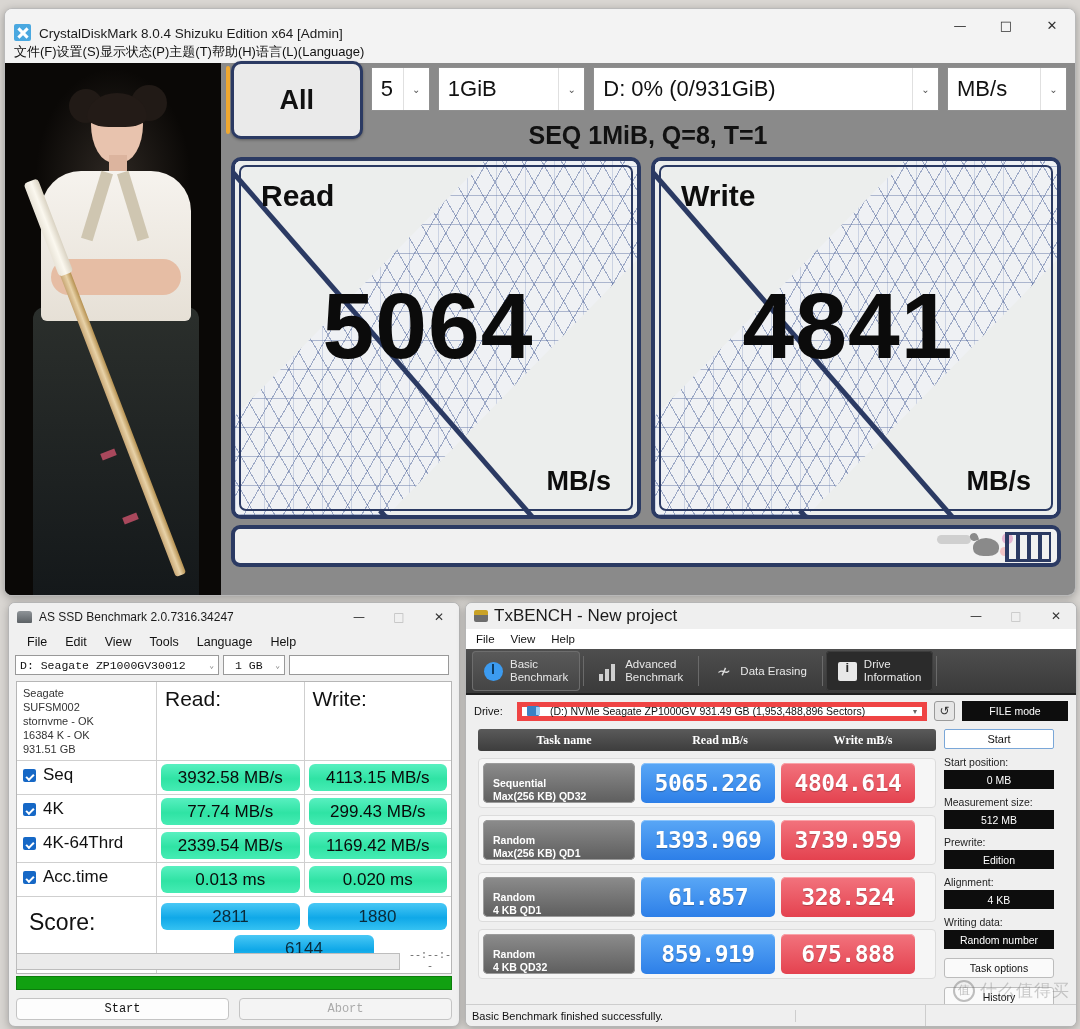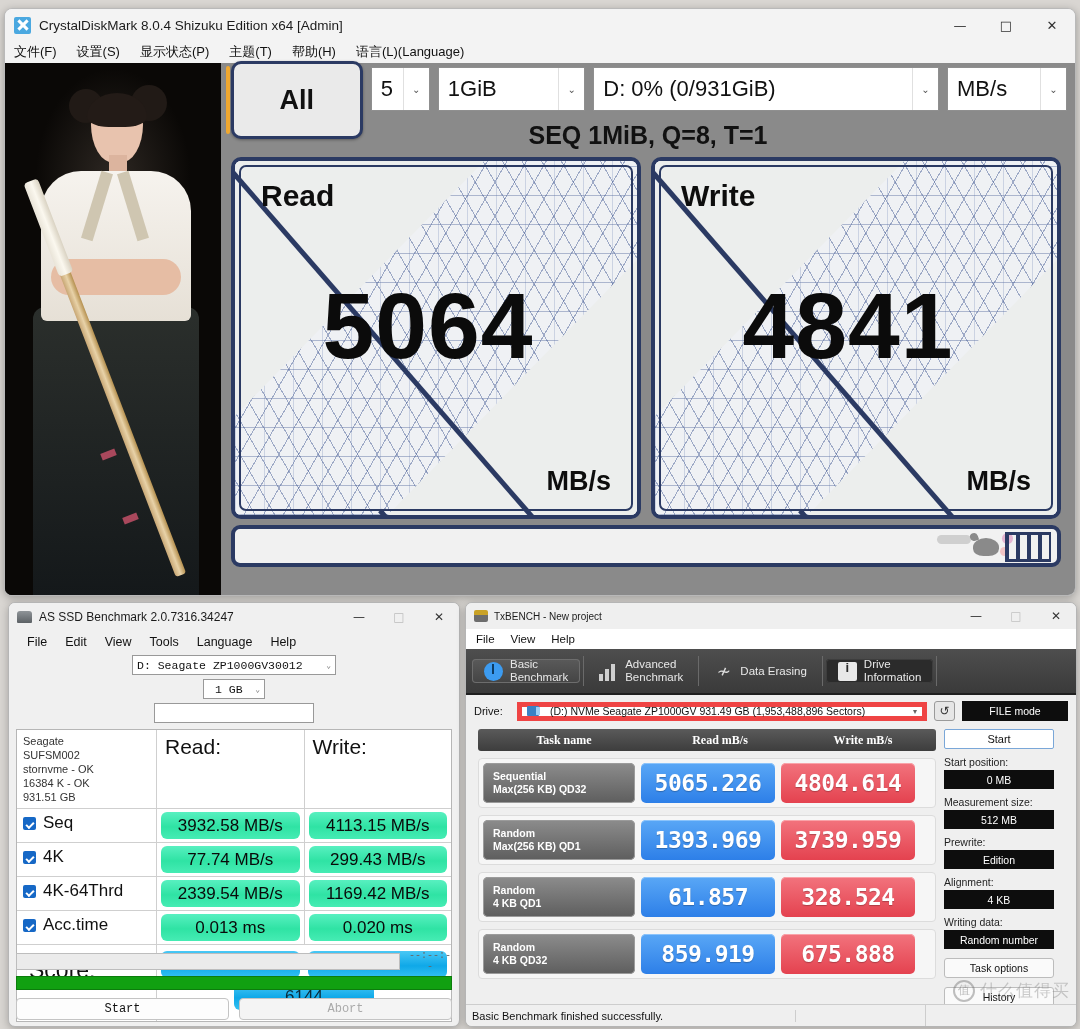--- a/index.html
+++ b/index.html
@@ -16,21 +16,21 @@
   #cdm {
     position: absolute; left: 4px; top: 8px;
     width: 1072px; height: 588px;
     background: #f3f3f3;
     border: 1px solid #b9b9b9;
     border-radius: 8px;
     box-shadow: 0 2px 9px rgba(0,0,0,.28);
     overflow: hidden;
   }
   .cdm-titlebar {
-    height: 32px; display: flex; align-items: center;
+    height: 32px; display: flex; align-items: flex-end;
     background: #f3f3f3; padding-left: 9px;
   }
   .cdm-ico {
     width: 17px; height: 17px; margin-right: 8px; flex: 0 0 auto;
     background: #4aa8e0; border-radius: 2px; position: relative;
   }
   .cdm-ico::before, .cdm-ico::after {
     content: ""; position: absolute; left: 50%; top: 50%;
     width: 13px; height: 3px; background: #fff;
     transform: translate(-50%,-50%) rotate(45deg);
@@ -38,21 +38,21 @@
   .cdm-ico::after { transform: translate(-50%,-50%) rotate(-45deg); }
   .cdm-title { font-size: 13.5px; color: #1b1b1b; }
   .wc-group { margin-left: auto; display: flex; height: 32px; }
   .wc {
     width: 46px; height: 32px; display: flex; align-items: center;
     justify-content: center; font-size: 13px; color: #303030;
     font-family: "DejaVu Sans", sans-serif;
   }
   .cdm-menu {
     height: 22px; display: flex; align-items: center;
-    padding-left: 9px; gap: 20px;
+    padding-left: 9px; 
     font-size: 13px; color: #111;
   }
   .cdm-menu span { white-space: nowrap; }
 
   .cdm-body {
     position: absolute; left: 0; top: 54px; right: 0; bottom: 0;
     background: #8a8a8a;
   }
   .cdm-char {
     position: absolute; left: 0; top: 0; width: 216px; height: 534px;
@@ -193,21 +193,21 @@
   }
   .assd-title { height: 28px; display: flex; align-items: center; padding-left: 8px;
     background: #f0f0f0; }
   .assd-ico { width: 15px; height: 12px; margin-right: 7px;
     background: linear-gradient(180deg,#8f9498,#5c6165); border-radius: 3px 3px 1px 1px; }
   .assd-title .t { font-size: 12px; color: #1b1b1b; }
   .wc-s { width: 40px; height: 28px; display:flex; align-items:center; justify-content:center;
     font-size: 12px; color:#333; font-family:"DejaVu Sans",sans-serif; }
   .assd-menu { height: 22px; display: flex; align-items: center; gap: 18px;
     padding-left: 18px; font-size: 12.5px; color: #111; }
-  .assd-sel { display: flex; align-items: center; gap: 4px; padding: 2px 6px 0 6px; flex-direction: column; }
+  .assd-sel { display: flex; align-items: center; gap: 4px; padding: 2px 6px 0 6px; }
   .ssel { height: 20px; background: #fff; border: 1px solid #999; position: relative;
     font-family: "Liberation Mono", monospace; font-size: 11.5px; color: #111;
     display: flex; align-items: center; padding-left: 4px; }
   .ssel .arw { position:absolute; right:4px; top:0; bottom:0; display:flex; align-items:center;
      font-size: 8px; color:#777; }
   #assd-drive { width: 204px; }
   #assd-size { width: 62px; padding-left: 11px; }
   #assd-blank { width: 160px; background:#fff; border:1px solid #999; height:20px; }
 
   .assd-grid { margin: 6px 7px 0 7px; border: 1px solid #b6b6b6; background: #fff; }
@@ -249,26 +249,26 @@
   
   #tx {
     position: absolute; left: 465px; top: 602px;
     width: 612px; height: 425px;
     background: #efefef; border: 1px solid #b5b5b5; border-radius: 7px;
     box-shadow: 0 2px 8px rgba(0,0,0,.25); overflow: hidden;
   }
   .tx-title { height: 26px; display:flex; align-items:center; padding-left: 8px; background:#efefef;}
   .tx-ico { width:14px; height:12px; margin-right:6px; border-radius:2px;
     background: linear-gradient(180deg,#c9a227 0 45%, #6d6d6d 45% 100%); }
-  .tx-title .t { font-size: 10px; color:#1b1b1b; }
+  .tx-title .t { font-size: 17px; color:#1b1b1b; }
   .tx-menu { height: 20px; display:flex; align-items:center; gap:16px; padding-left:10px;
     font-size: 11.5px; color:#111; background:#fff; }
   .tx-tabs { height: 46px; background: linear-gradient(180deg,#4e4e4e,#3a3a3a);
     display:flex; align-items:center; padding: 0 6px; border-bottom:2px solid #1f1f1f; }
-  .tx-tab { height: 24px; display:flex; align-items:center; gap:7px; padding: 0 12px;
+  .tx-tab { height: 40px; display:flex; align-items:center; gap:7px; padding: 0 12px;
     color:#e8e8e8; font-size: 11.5px; line-height:13px; border-radius:4px; }
   .tx-tab.on { background: linear-gradient(180deg,#5a5a5a,#444); box-shadow: inset 0 0 0 1px #6d6d6d; }
   .tx-tab.dark { background:#2b2b2b; box-shadow: inset 0 0 0 1px #3d3d3d; }
   .tx-div { width:1px; height:30px; background:#6a6a6a; margin: 0 3px; }
   .tx-ti { width:19px; height:19px; flex:0 0 auto; position:relative; }
   .ic-gauge { background:#3c9bf0; border-radius:50%; }
   .ic-gauge::after { content:""; position:absolute; left:8px; top:2px; width:2px;height:10px;
     background:#0d3b62; }
   .ic-bars { display:flex; align-items:flex-end; gap:2px; }
   .ic-bars i { display:block; width:4px; background:#cfcfcf; }
@@ -295,21 +295,21 @@
   .tx-hdr { display:flex; height:22px; background: linear-gradient(180deg,#5a5a5a,#3d3d3d);
     border-radius:3px; color:#fff; font-size:12px; font-weight:bold; align-items:center;
     font-family:"Liberation Serif", serif; }
   .tx-hdr div { text-align:center; }
   .h1 { width: 172px; } .h2 { width: 140px; } .h3 { width: 146px; }
   .tx-trow { display:flex; align-items:center; gap:6px; margin-top: 7px;
     background:#f6f6f6; border:1px solid #dcdcdc; border-radius:4px; padding: 4px; }
   .tn { width: 152px; height: 40px; border-radius:5px; color:#fff;
     background: linear-gradient(180deg,#8c8c8c,#5e5e5e);
     box-shadow: inset 0 0 0 1px #9b9b9b;
-    display:flex; flex-direction:column; justify-content:center; padding-left:10px;
+    display:flex; flex-direction:column; justify-content:flex-end; padding-left:10px;
     font-size: 10.5px; line-height: 13px; font-weight:bold; }
   .rv, .wv { width: 134px; height: 40px; border-radius:5px; color:#fff;
     display:flex; align-items:center; justify-content:center;
     font-family:"DejaVu Sans Mono", monospace; font-size: 23px; font-weight:bold;
     letter-spacing:-0.5px; text-shadow: 0 1px 1px rgba(0,0,0,.25); }
   .rv { background: linear-gradient(180deg,#59a7f6,#2d7fe8); box-shadow: inset 0 1px 0 #8cc4fb; }
   .wv { background: linear-gradient(180deg,#f2737d,#e4424f); box-shadow: inset 0 1px 0 #f9a3a9; }
 
   .tx-right { width: 128px; padding: 8px 10px 0 8px; }
   .tx-start { height:20px; background:#fff; border:1px solid #7aa7d8; border-radius:2px;

